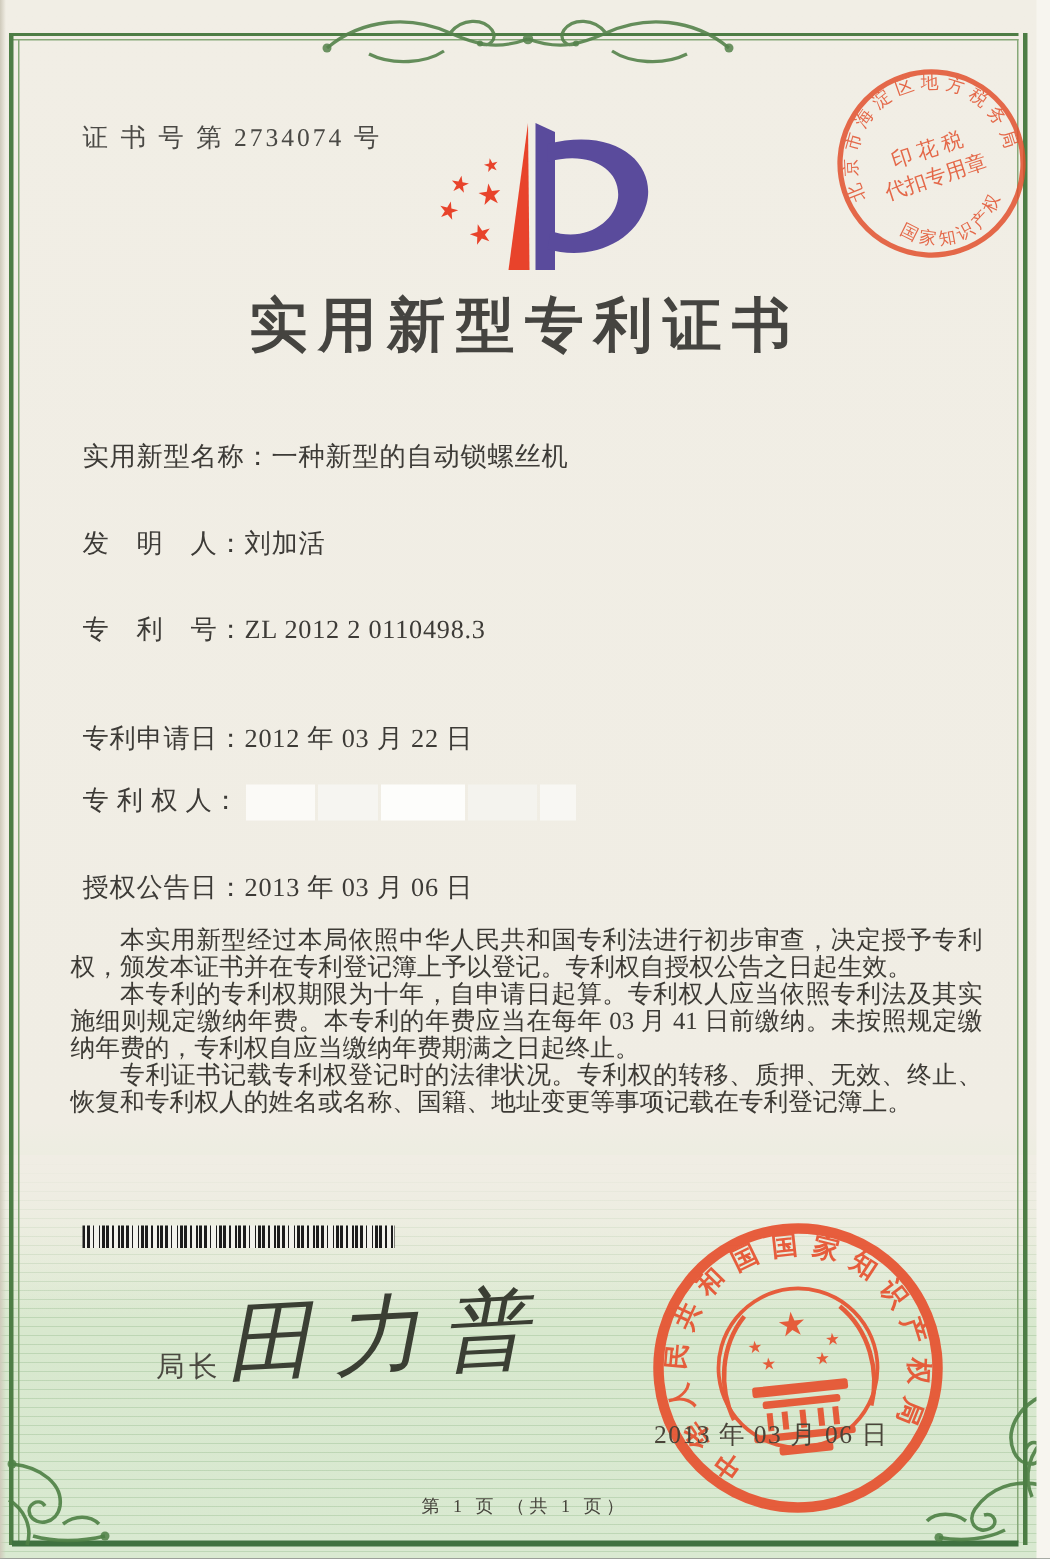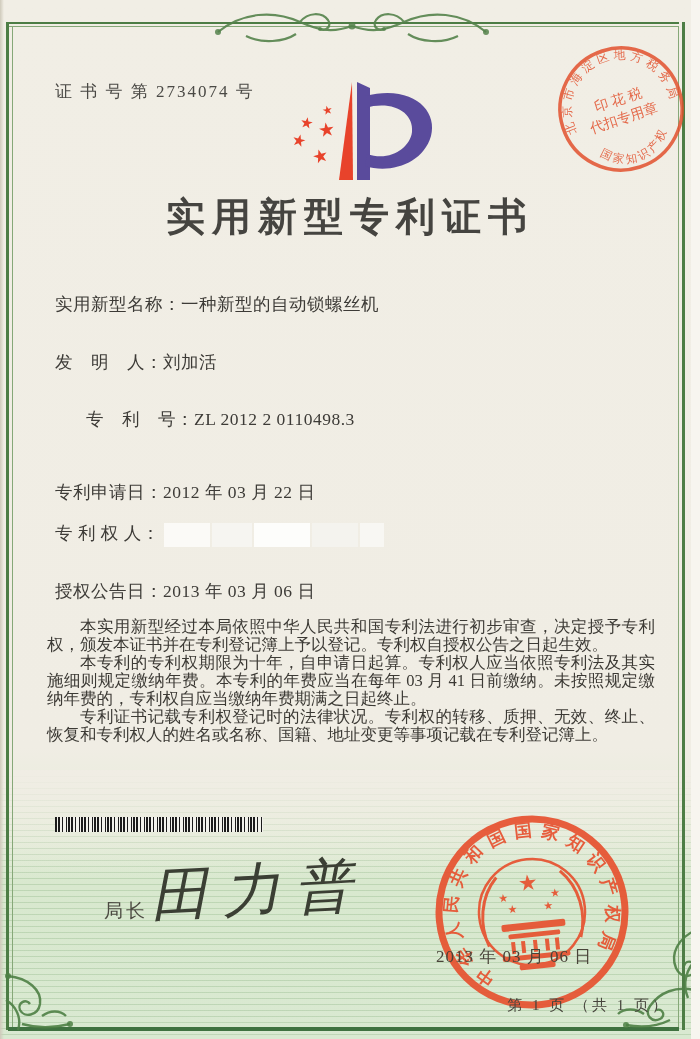--- a/index.html
+++ b/index.html
@@ -18,21 +18,21 @@
   .cert-no{left:55px;top:80px;font-size:17px;letter-spacing:2px;color:#4a4945;}
   .title{left:0;top:190px;width:700px;text-align:center;font-size:39px;letter-spacing:7px;font-weight:600;color:#454440;white-space:normal;}
   .field{left:55px;font-size:17.5px;letter-spacing:.5px;color:#3d3b37;}
   .paras{position:absolute;left:47px;top:618px;width:608px;z-index:2;font-size:16.5px;line-height:18px;color:#3c3a35;text-align:justify;}
   .paras p{margin:0;text-indent:2em;}
   .barcode{position:absolute;left:55px;top:817px;width:208px;height:15px;z-index:2;
     background:repeating-linear-gradient(90deg,#1c1c1c 0 2px,#f2f2ec 2px 3px,#1c1c1c 3px 5px,#f2f2ec 5px 7px,#1c1c1c 7px 8px,#f2f2ec 8px 11px,#1c1c1c 11px 12px,#f2f2ec 12px 13px);}
   .sig-label{left:104px;top:898px;font-size:19px;letter-spacing:3px;color:#4b4941;}
   .sig-name{left:150px;top:852px;font-size:58px;font-style:italic;letter-spacing:14px;color:#3b3f34;transform:rotate(-3deg);}
   .issue-date{left:436px;top:945px;font-size:17px;letter-spacing:1px;color:#494439;z-index:2;}
-  .footer{left:30px;top:996px;width:640px;text-align:right;font-size:15px;letter-spacing:3px;color:#46443c;}
+  .footer{left:30px;top:996px;width:640px;text-align:center;font-size:12px;letter-spacing:3px;color:#46443c;}
   .redact{display:inline-block;vertical-align:middle;height:24px;margin-left:4px;}
   .redact span{display:inline-block;height:24px;margin-right:2px;vertical-align:middle;}
   svg{position:absolute;z-index:2;}
   svg.deco{z-index:1;}
 </style>
 </head>
 <body>
 
 <div class="page">
 
@@ -108,21 +108,21 @@
   </svg>
 
   <div class="txt field" style="top:292px;">
     <span>实用新型名称：</span><span>一种新型的自动锁螺丝机</span>
   </div>
 
   <div class="txt title">实用新型专利证书</div>
   <div class="txt field" style="top:350px;text-align:center;">
     <span>发　明　人：</span><span>刘加活</span>
   </div>
-  <div class="txt field" style="top:407px;margin-left:31px;">
+  <div class="txt field" style="top:407px;">
     <span>专　利　号：</span><span>ZL 2012 2 0110498.3</span>
   </div>
   <div class="txt field" style="top:464px;margin-top:16px;">
     <span>专利申请日：</span><span>2012 年 03 月 22 日</span>
   </div>
   <div class="txt field" style="top:521px;">
     <span>专 利 权 人：</span><span class="redact"><span style="width:46px;background:#fbfaf7;"></span><span style="width:40px;background:#f6f5f1;"></span><span style="width:56px;background:#fdfdfb;"></span><span style="width:46px;background:#f4f3ee;"></span><span style="width:24px;background:#f8f7f3;"></span></span>
   </div>
   <div class="txt field" style="top:579px;">
     <span>授权公告日：</span><span>2013 年 03 月 06 日</span>

